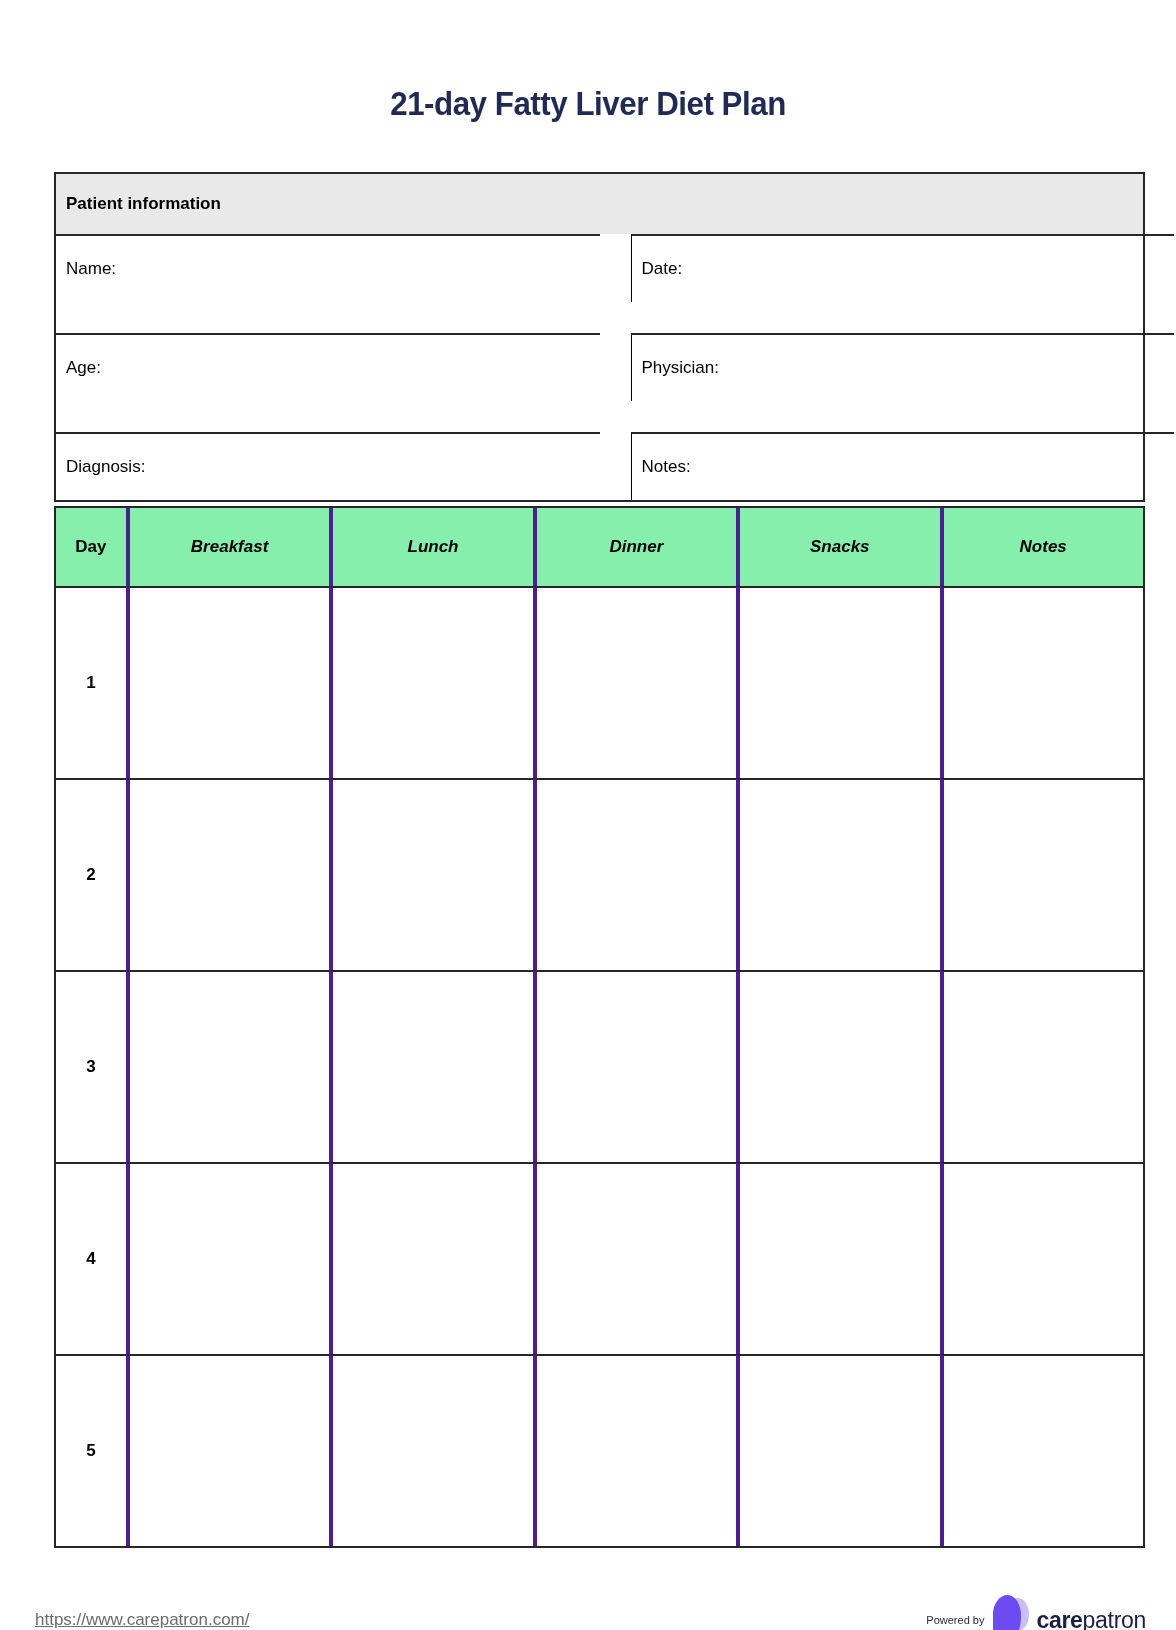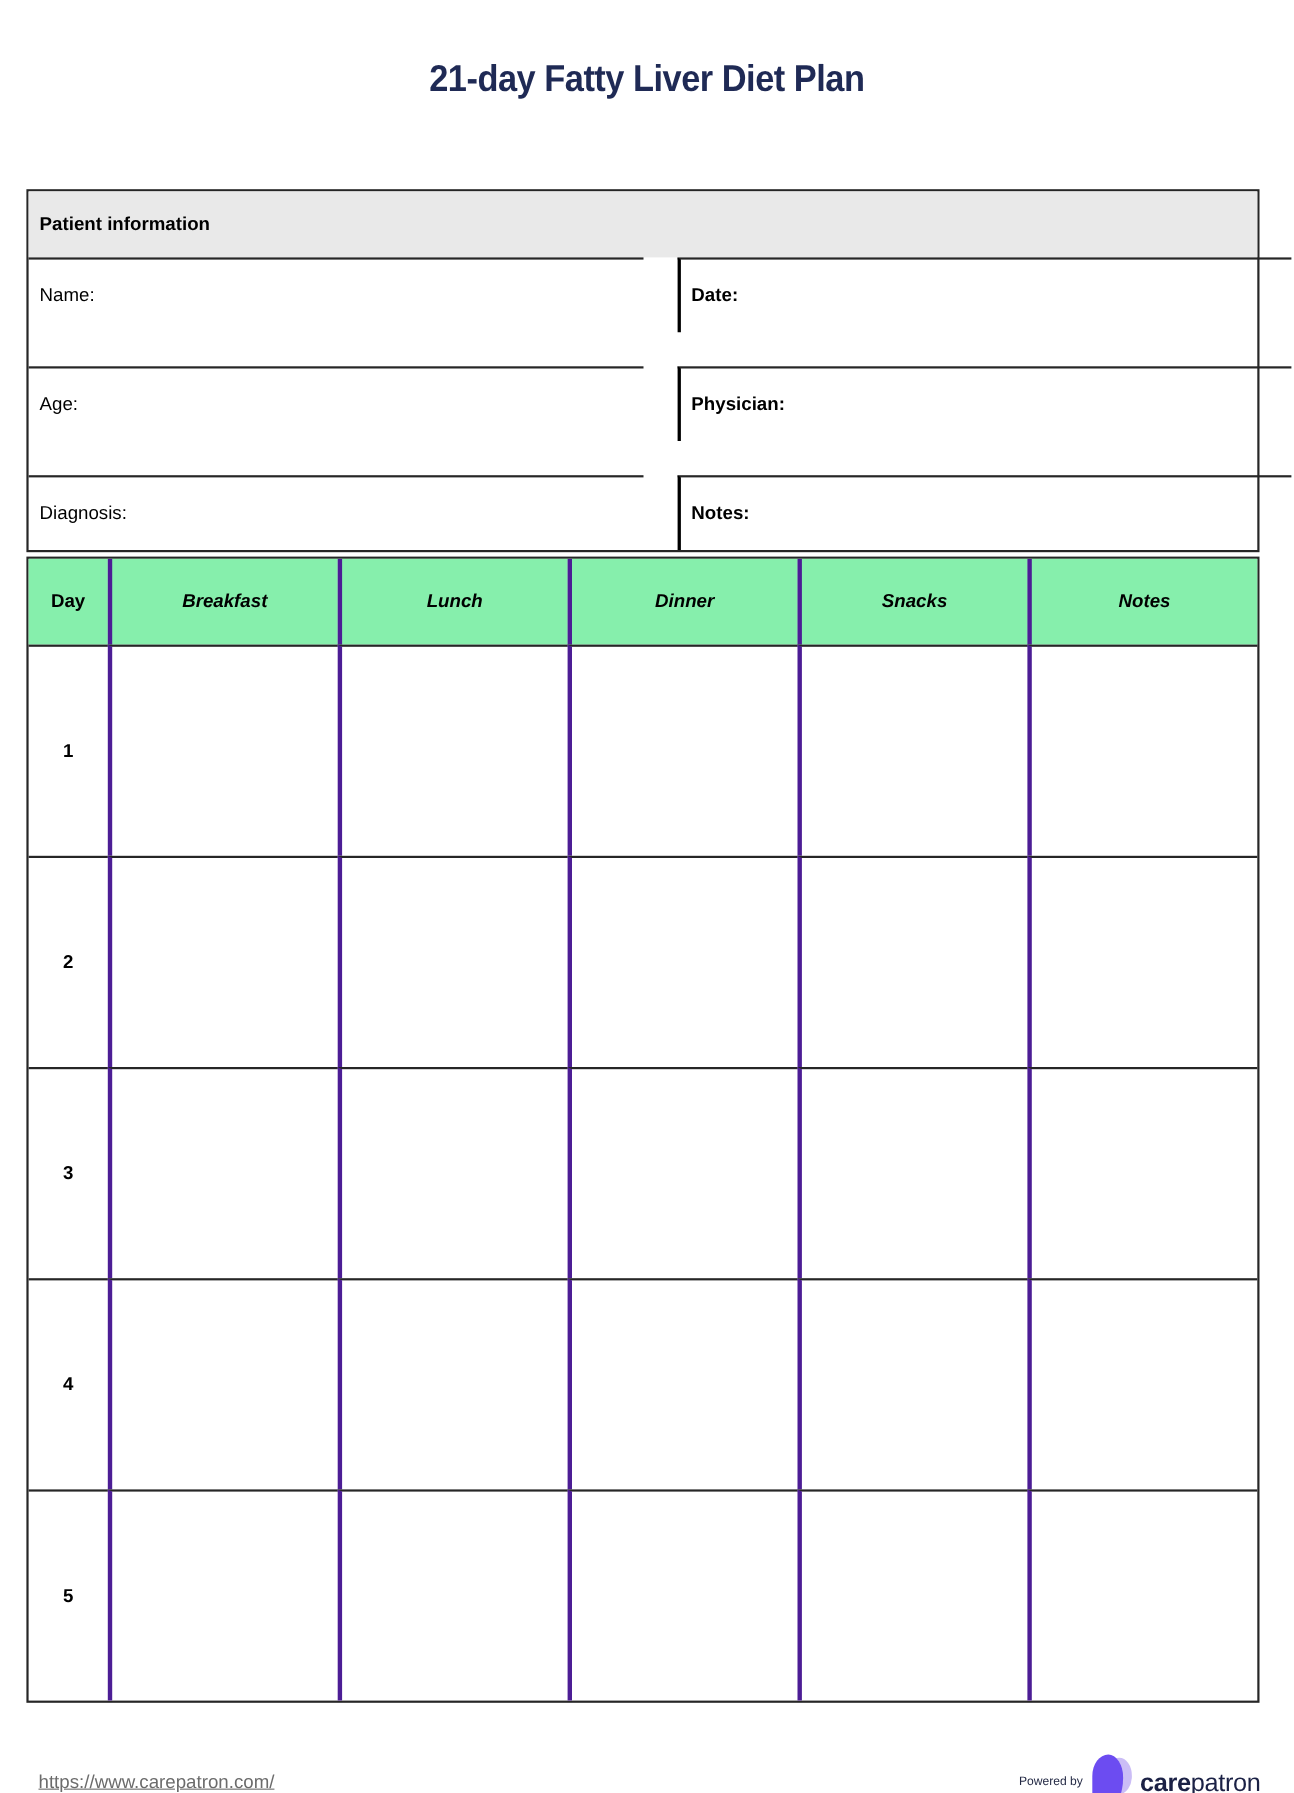--- a/index.html
+++ b/index.html
@@ -9,36 +9,36 @@
   .page {
     position: relative;
     width: 1176px;
     height: 1630px;
     background: #ffffff;
     overflow: hidden;
   }
 
   
   .doc-title {
-    padding-top: 51px;
+    padding-top: 82px;
     height: 116px;
     text-align: center;
     font-size: 34px;
     line-height: 42px;
     font-weight: bold;
     color: #1f2a55;
   }
   .doc-title .squeeze {
     display: inline-block;
     transform: scaleX(0.92);
     transform-origin: center;
     letter-spacing: -0.5px;
   }
 
-  .tables { margin: 56px 31px 0 24px; }
+  .tables { margin: 56px 31px 0 54px; }
 
   
   .pt { border: 2px solid #262626; }
   .pt-header {
     height: 60px;
     background: #e9e9e9;
     display: flex;
     align-items: center;
     padding-left: 10px;
     font-weight: bold;
@@ -46,21 +46,21 @@
   }
   .pt-grid { display: grid; grid-template-columns: 50% 50%; gap: 31px; }
   .pt-cell {
     height: 68px;
     border-top: 2px solid #262626;
     display: flex;
     align-items: center;
     padding-left: 10px;
     font-size: 17px;
   }
-  .pt-cell.vl { border-left: 3px solid #000000; font-weight: bold; }
+  .pt-cell.vl { border-left: 1px solid #000000; }
 
   
   .mt {
     margin-top: 4px;
     border: 2px solid #262626;
     display: grid;
     grid-template-columns: 6.43% 18.714% 18.714% 18.714% 18.714% 18.714%;
   }
   .mt > div:not(:nth-child(6n+1)) { border-left: 4px solid #4c1d95; font-style: italic; }
   .mt > div:nth-child(n+7) { border-top: 2px solid #262626; }

